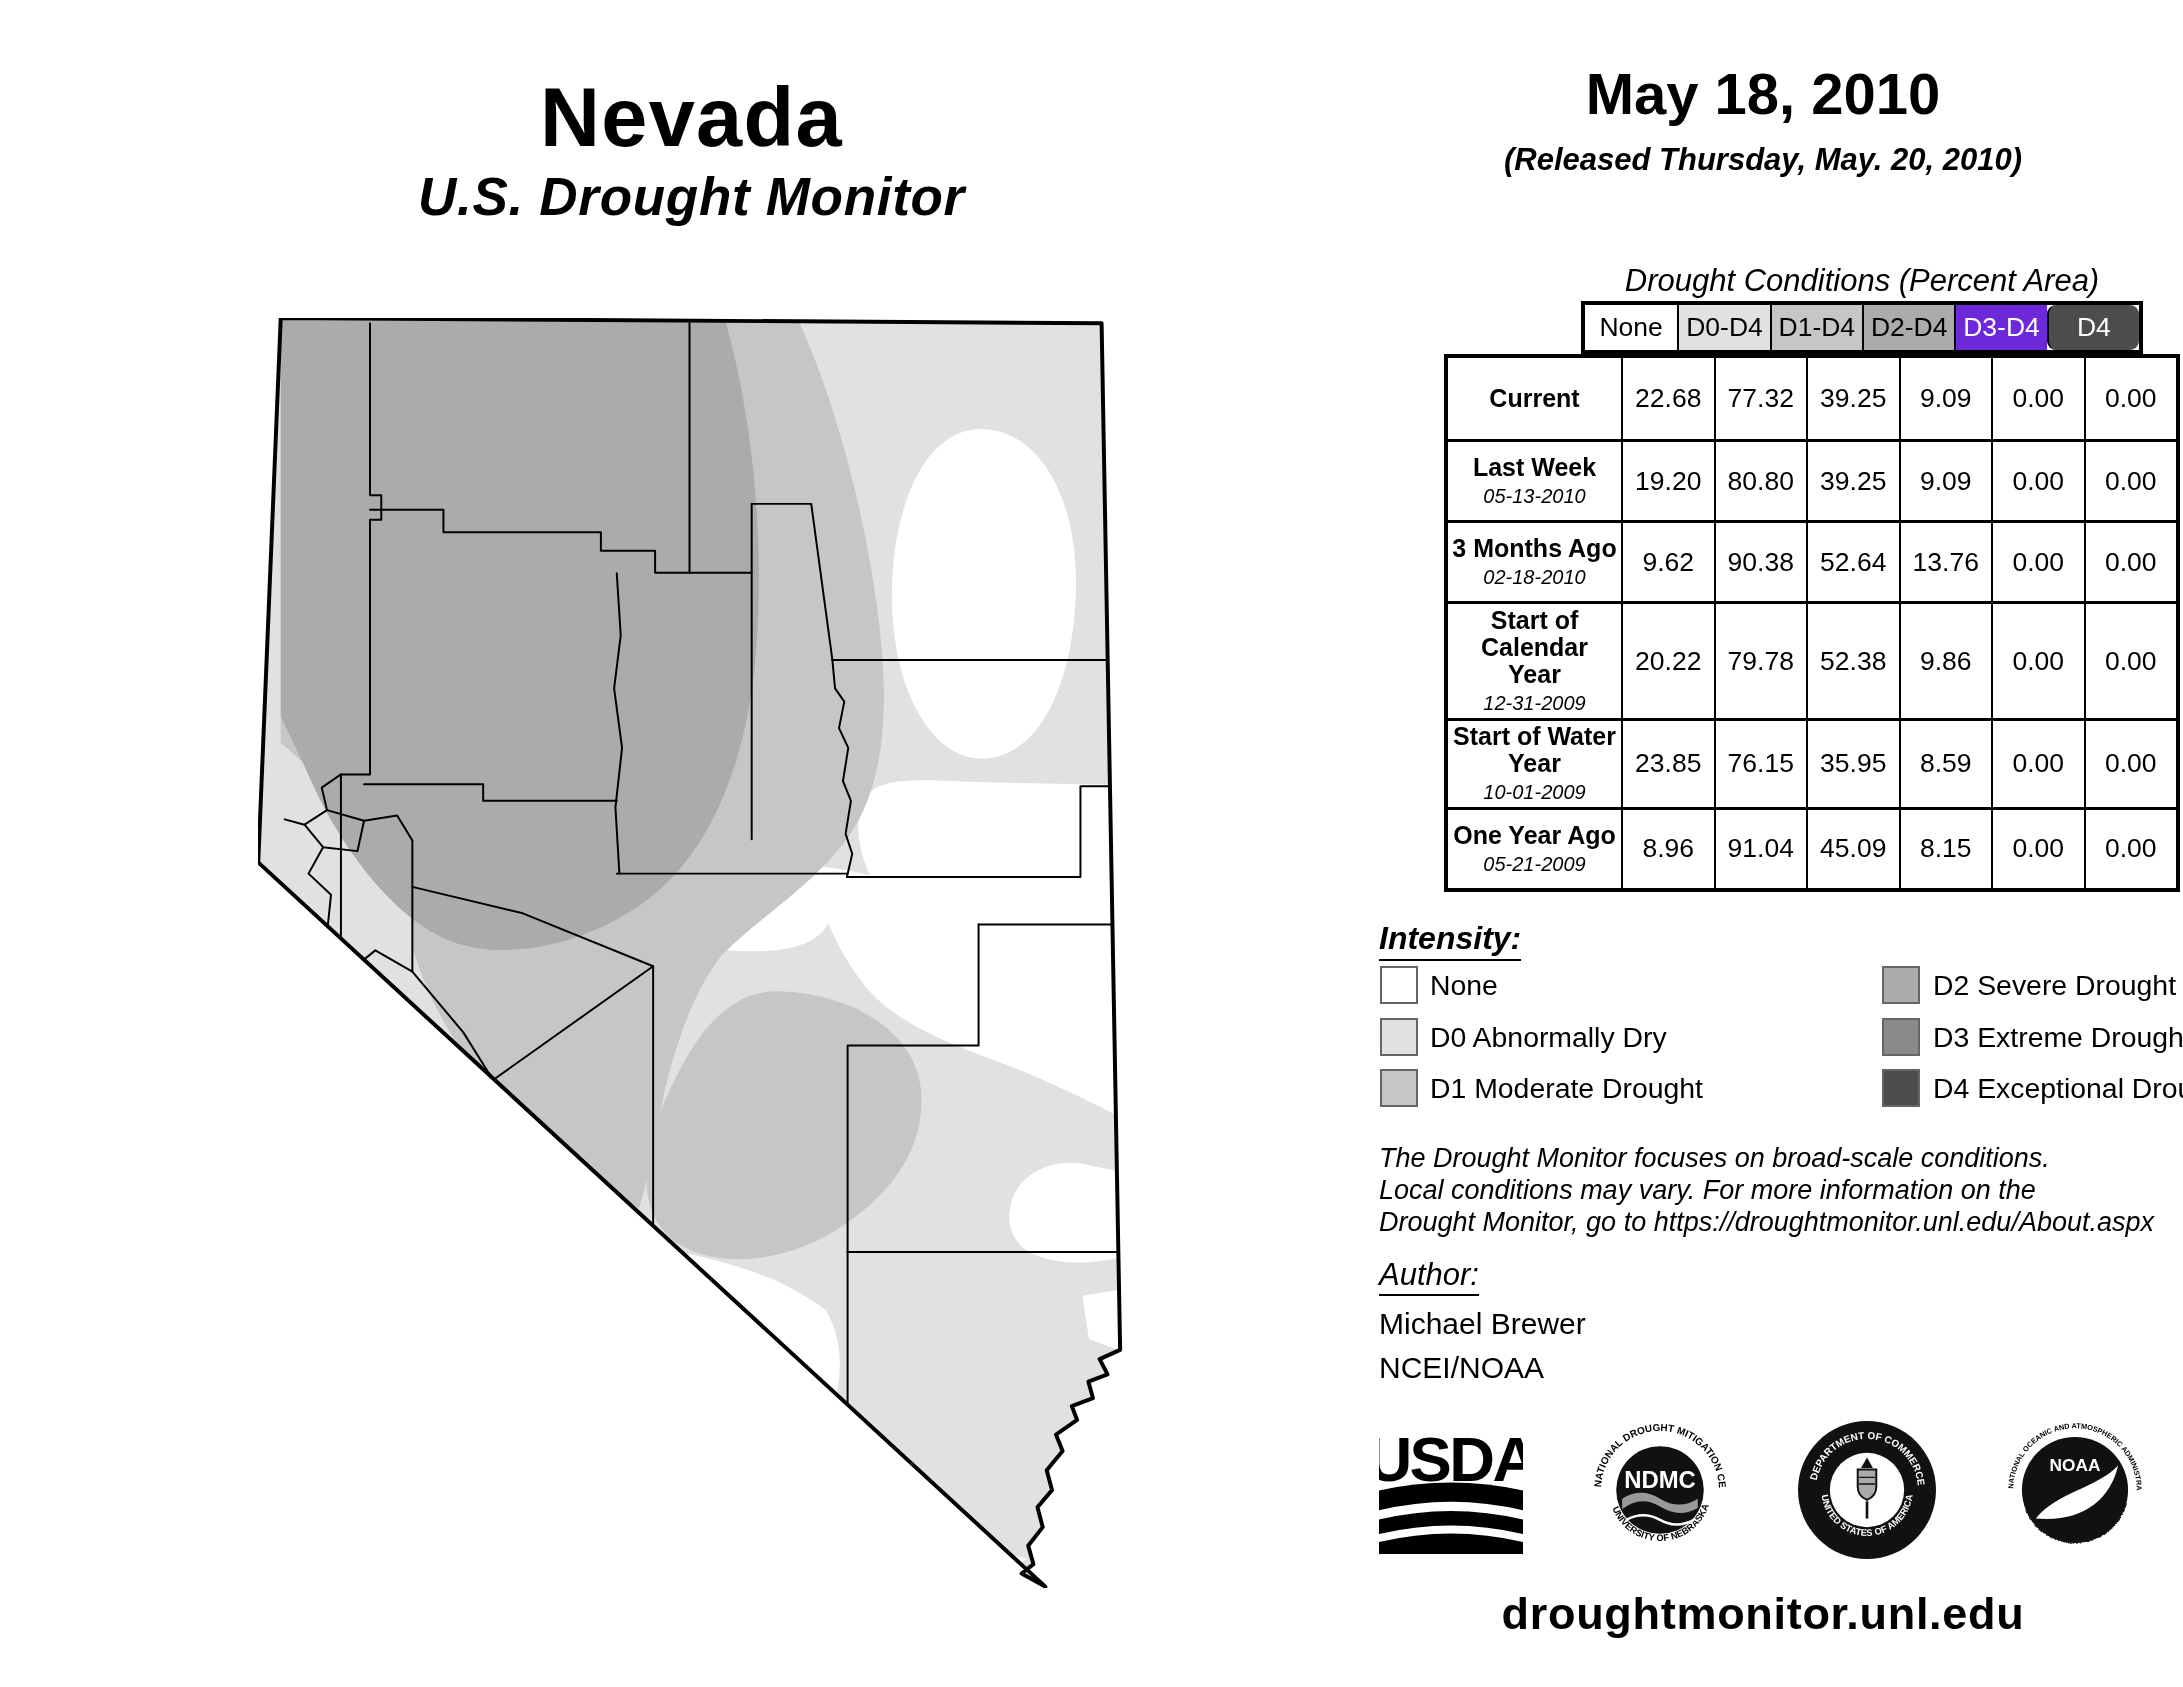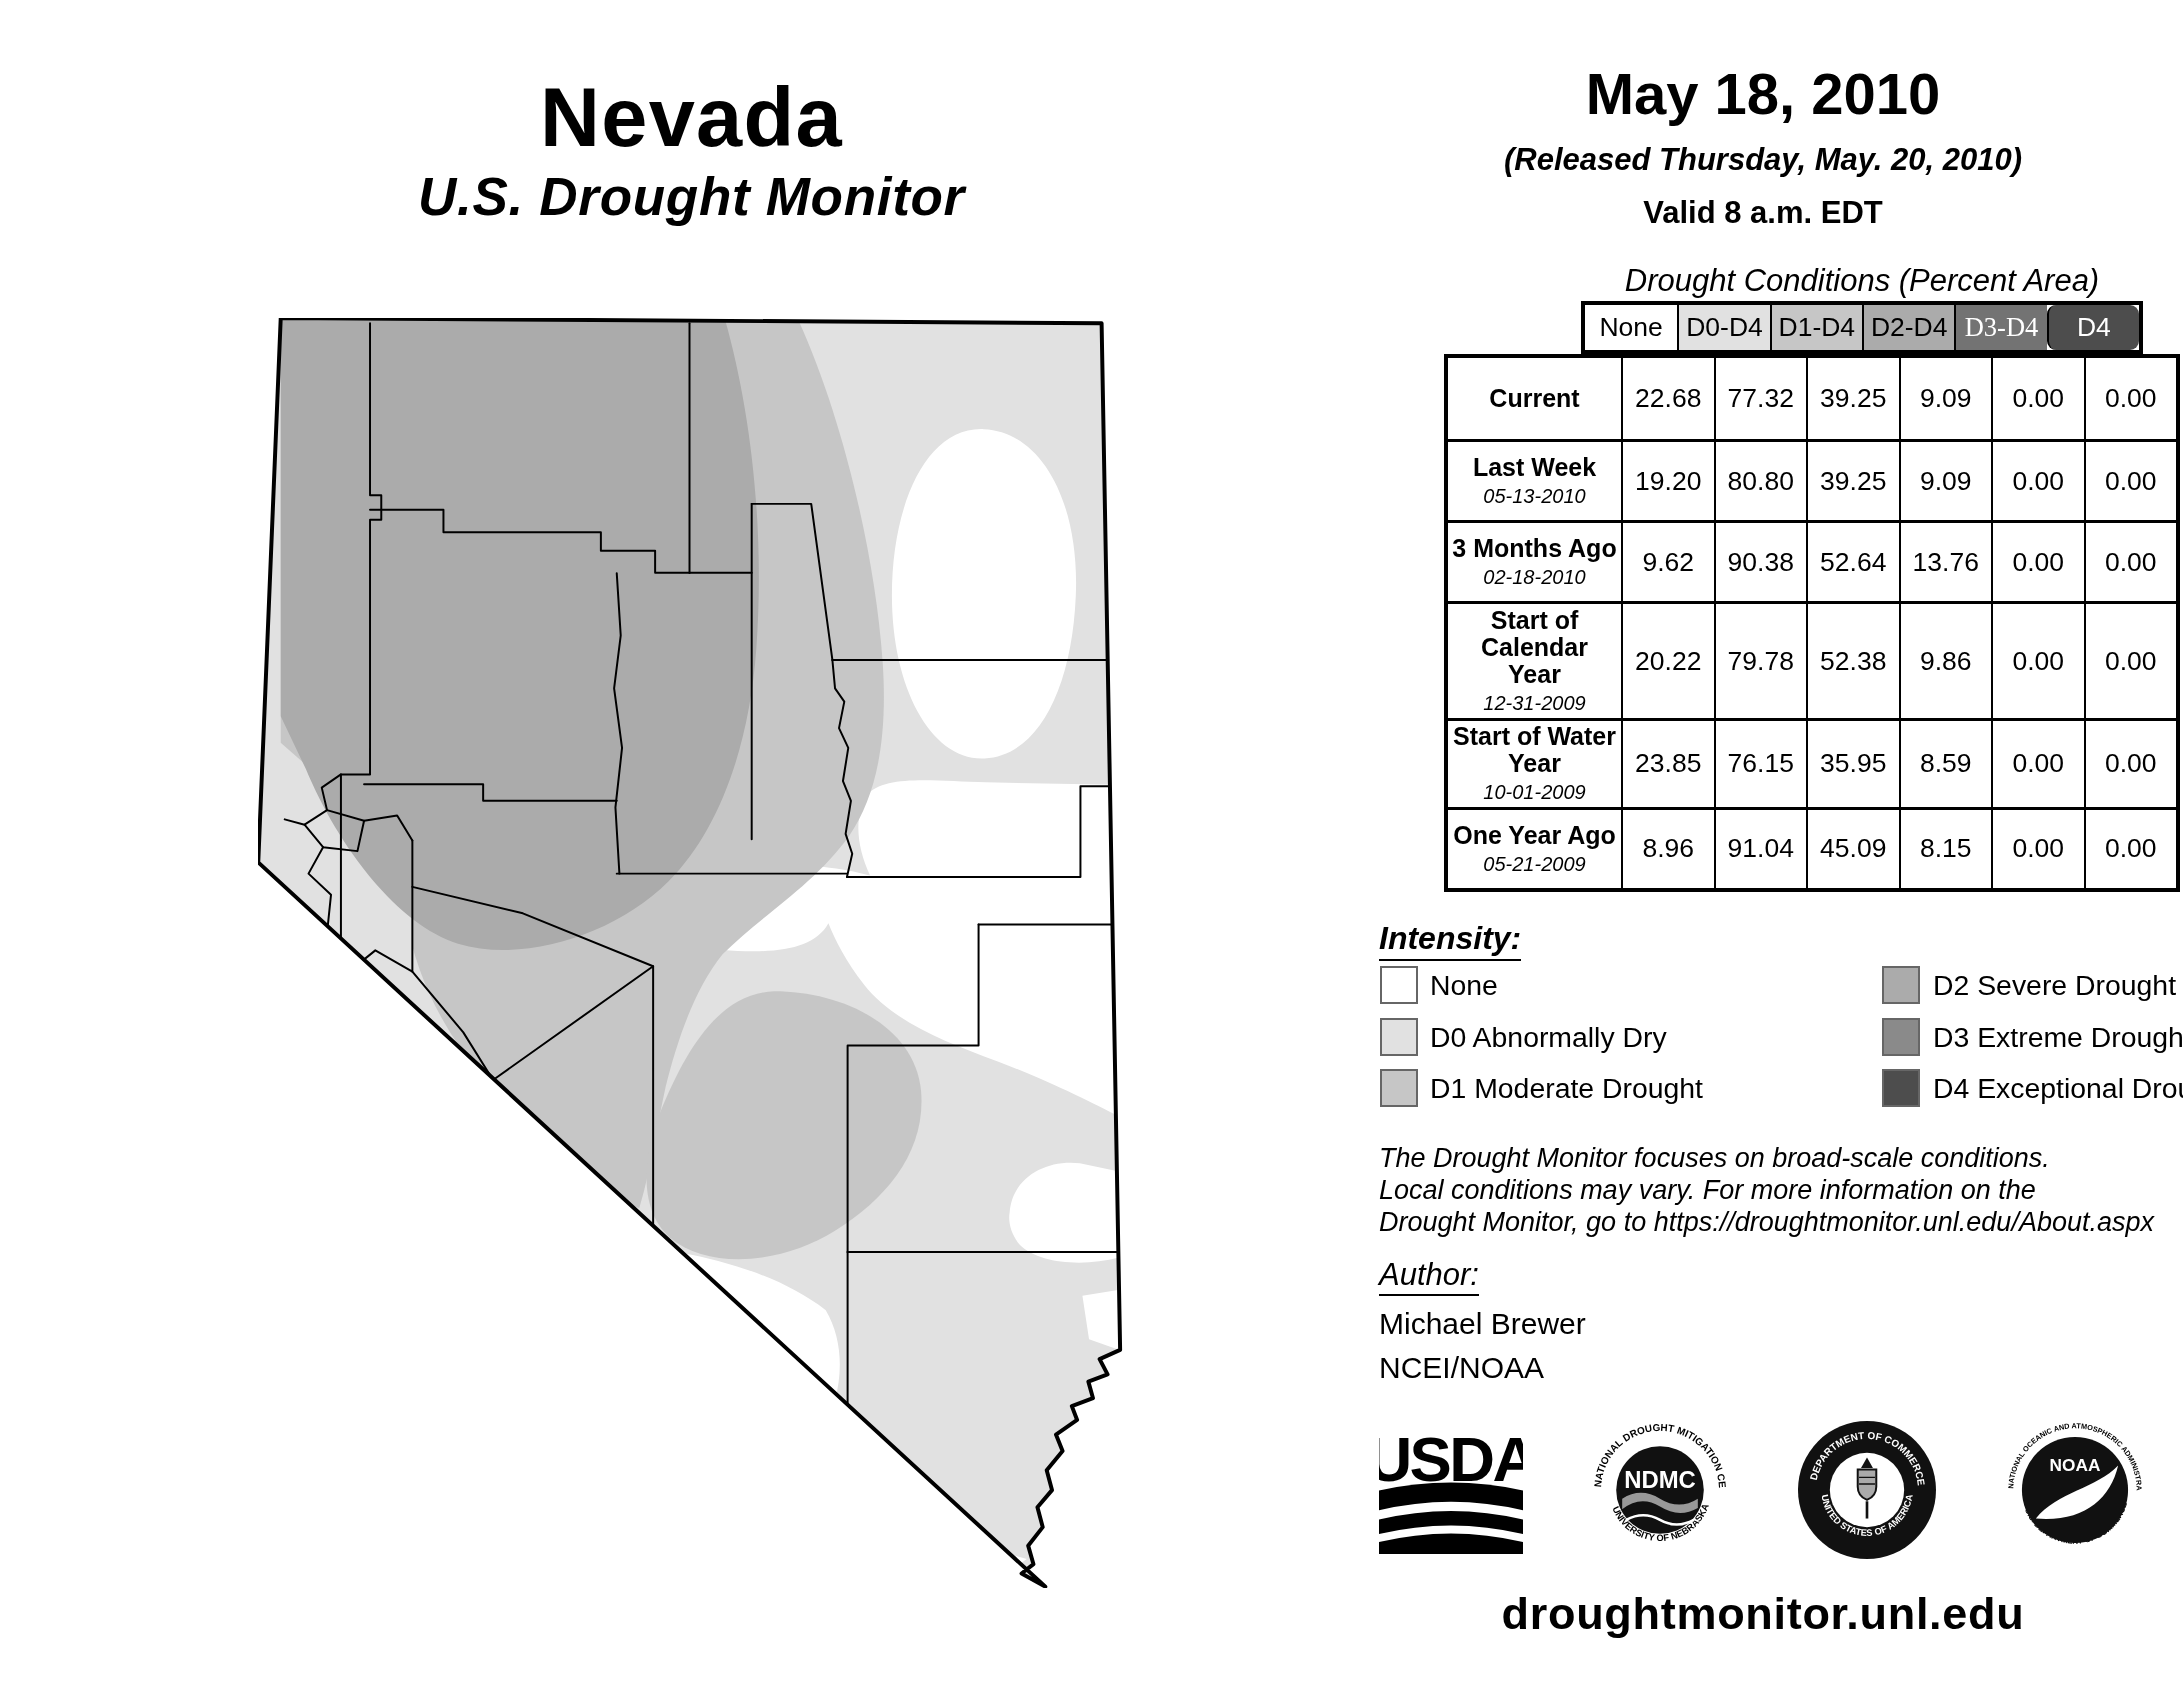--- a/index.html
+++ b/index.html
@@ -141,31 +141,30 @@
 
   <path d="M34,0 L1275,8 L1303,1560
            L1272,1574 L1284,1597 L1255,1608 L1262,1633 L1230,1645 L1238,1666
            L1206,1688 L1216,1713 L1192,1742 L1200,1772 L1178,1798 L1186,1828
            L1164,1856 L1172,1884 L1154,1898 L1190,1918 L0,823 Z" fill="none" stroke="#000" stroke-width="6" stroke-linejoin="round"></path>
 </svg>
 
 <div class="abs" id="date-block">
   <div id="map-date">May 18, 2010</div>
   <div id="released">(Released Thursday, May. 20, 2010)</div>
-  <div id="valid">Valid 8 a.m. EDT</div>
 </div>
 <div class="abs" id="dc-title">Drought Conditions (Percent Area)</div>
 
 <div class="abs" id="dc-table">
   <div id="dc-head">
     <div class="hcell" style="background: rgb(255, 255, 255);">None</div>
     <div class="hcell bl" style="background: rgb(225, 225, 225);">D0-D4</div>
     <div class="hcell bl" style="background: rgb(198, 198, 198);">D1-D4</div>
     <div class="hcell bl" style="background: rgb(171, 171, 171);">D2-D4</div>
-    <div class="hcell bl" style="color: rgb(255, 255, 255); background: #737373; font-family: Liberation Serif, serif;">D3-D4</div>
+    <div class="hcell bl" style="color: rgb(255, 255, 255); background: #6d28d9;">D3-D4</div>
     <div class="hcell bl" style="color: rgb(255, 255, 255); background: rgb(77, 77, 77); border-radius: 9px;">D4</div>
   </div>
   <div id="dc-body">
 
     <div class="cell lbl">
         <span class="rl">Current</span>
       </div>
     <div class="cell bl">22.68</div>
     <div class="cell bl">77.32</div>
     <div class="cell bl">39.25</div>

